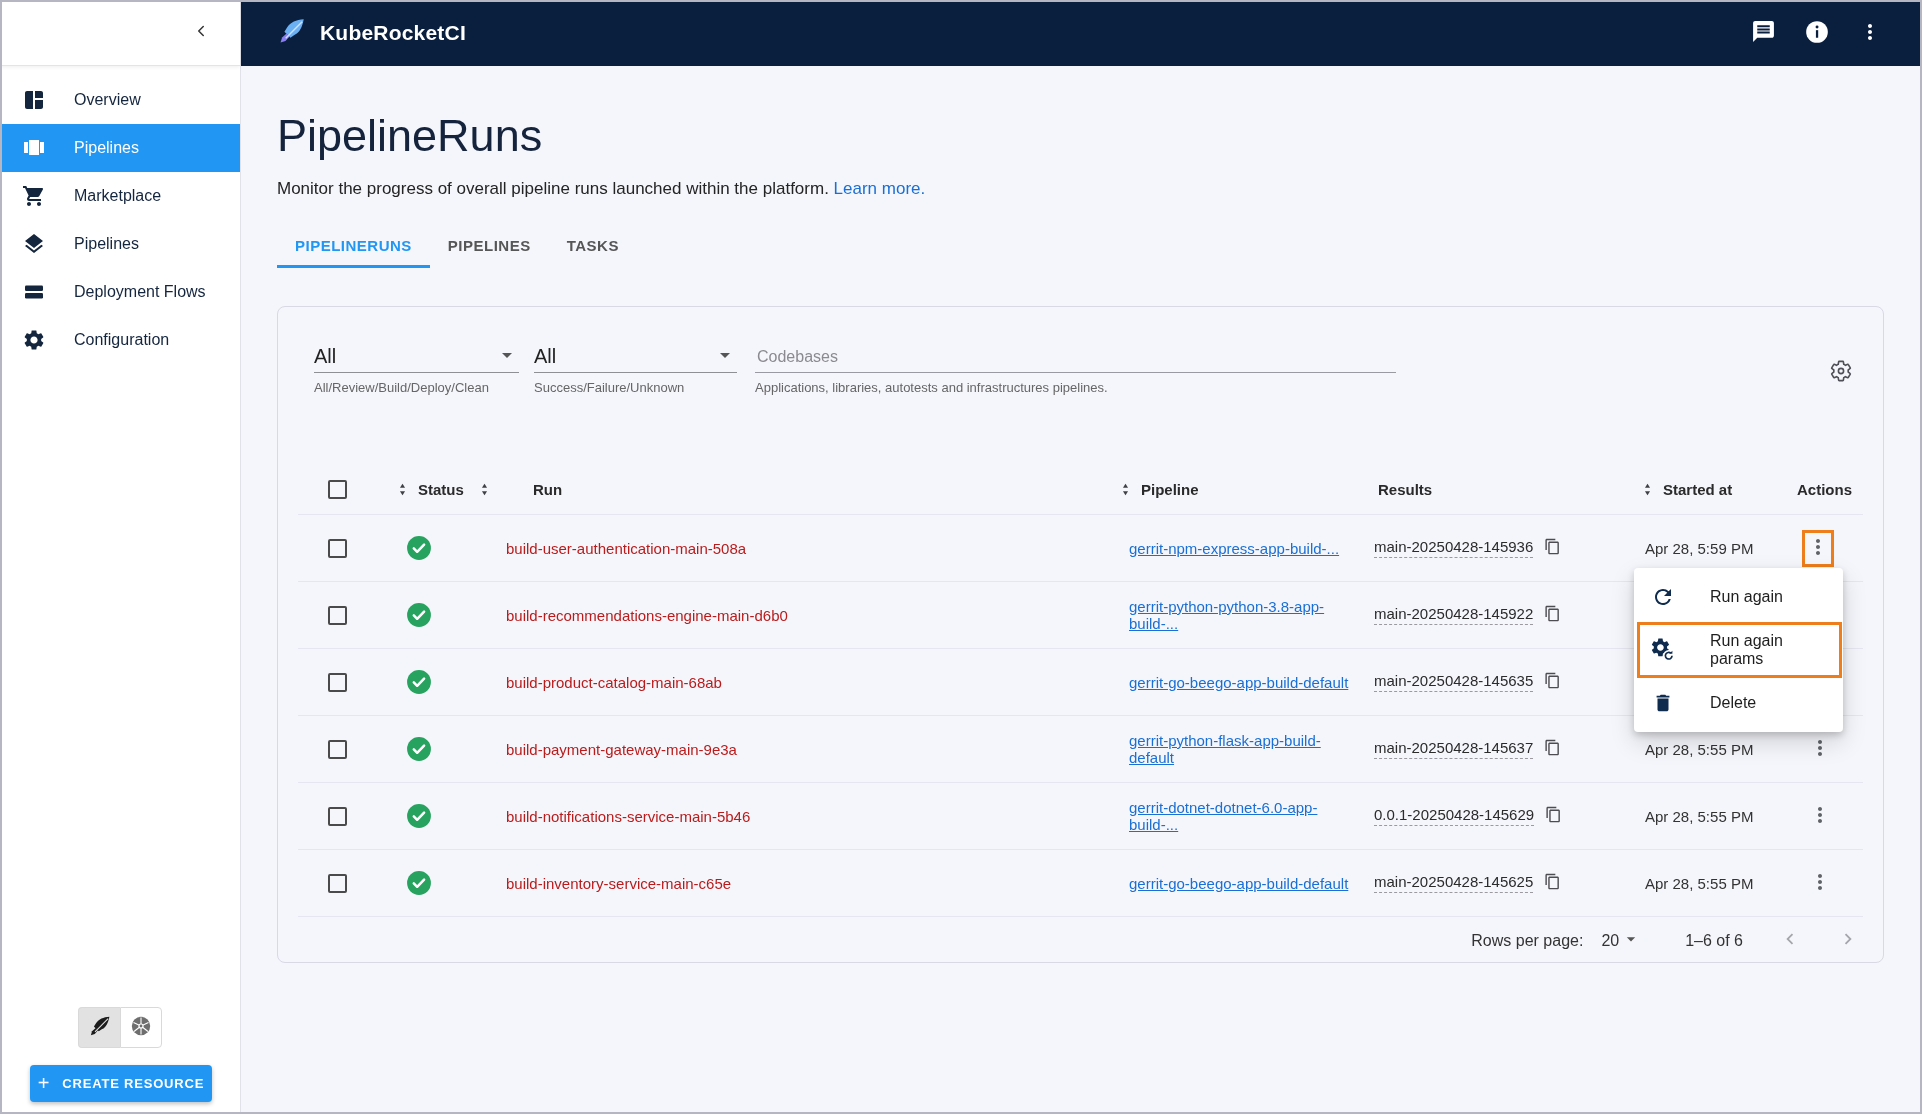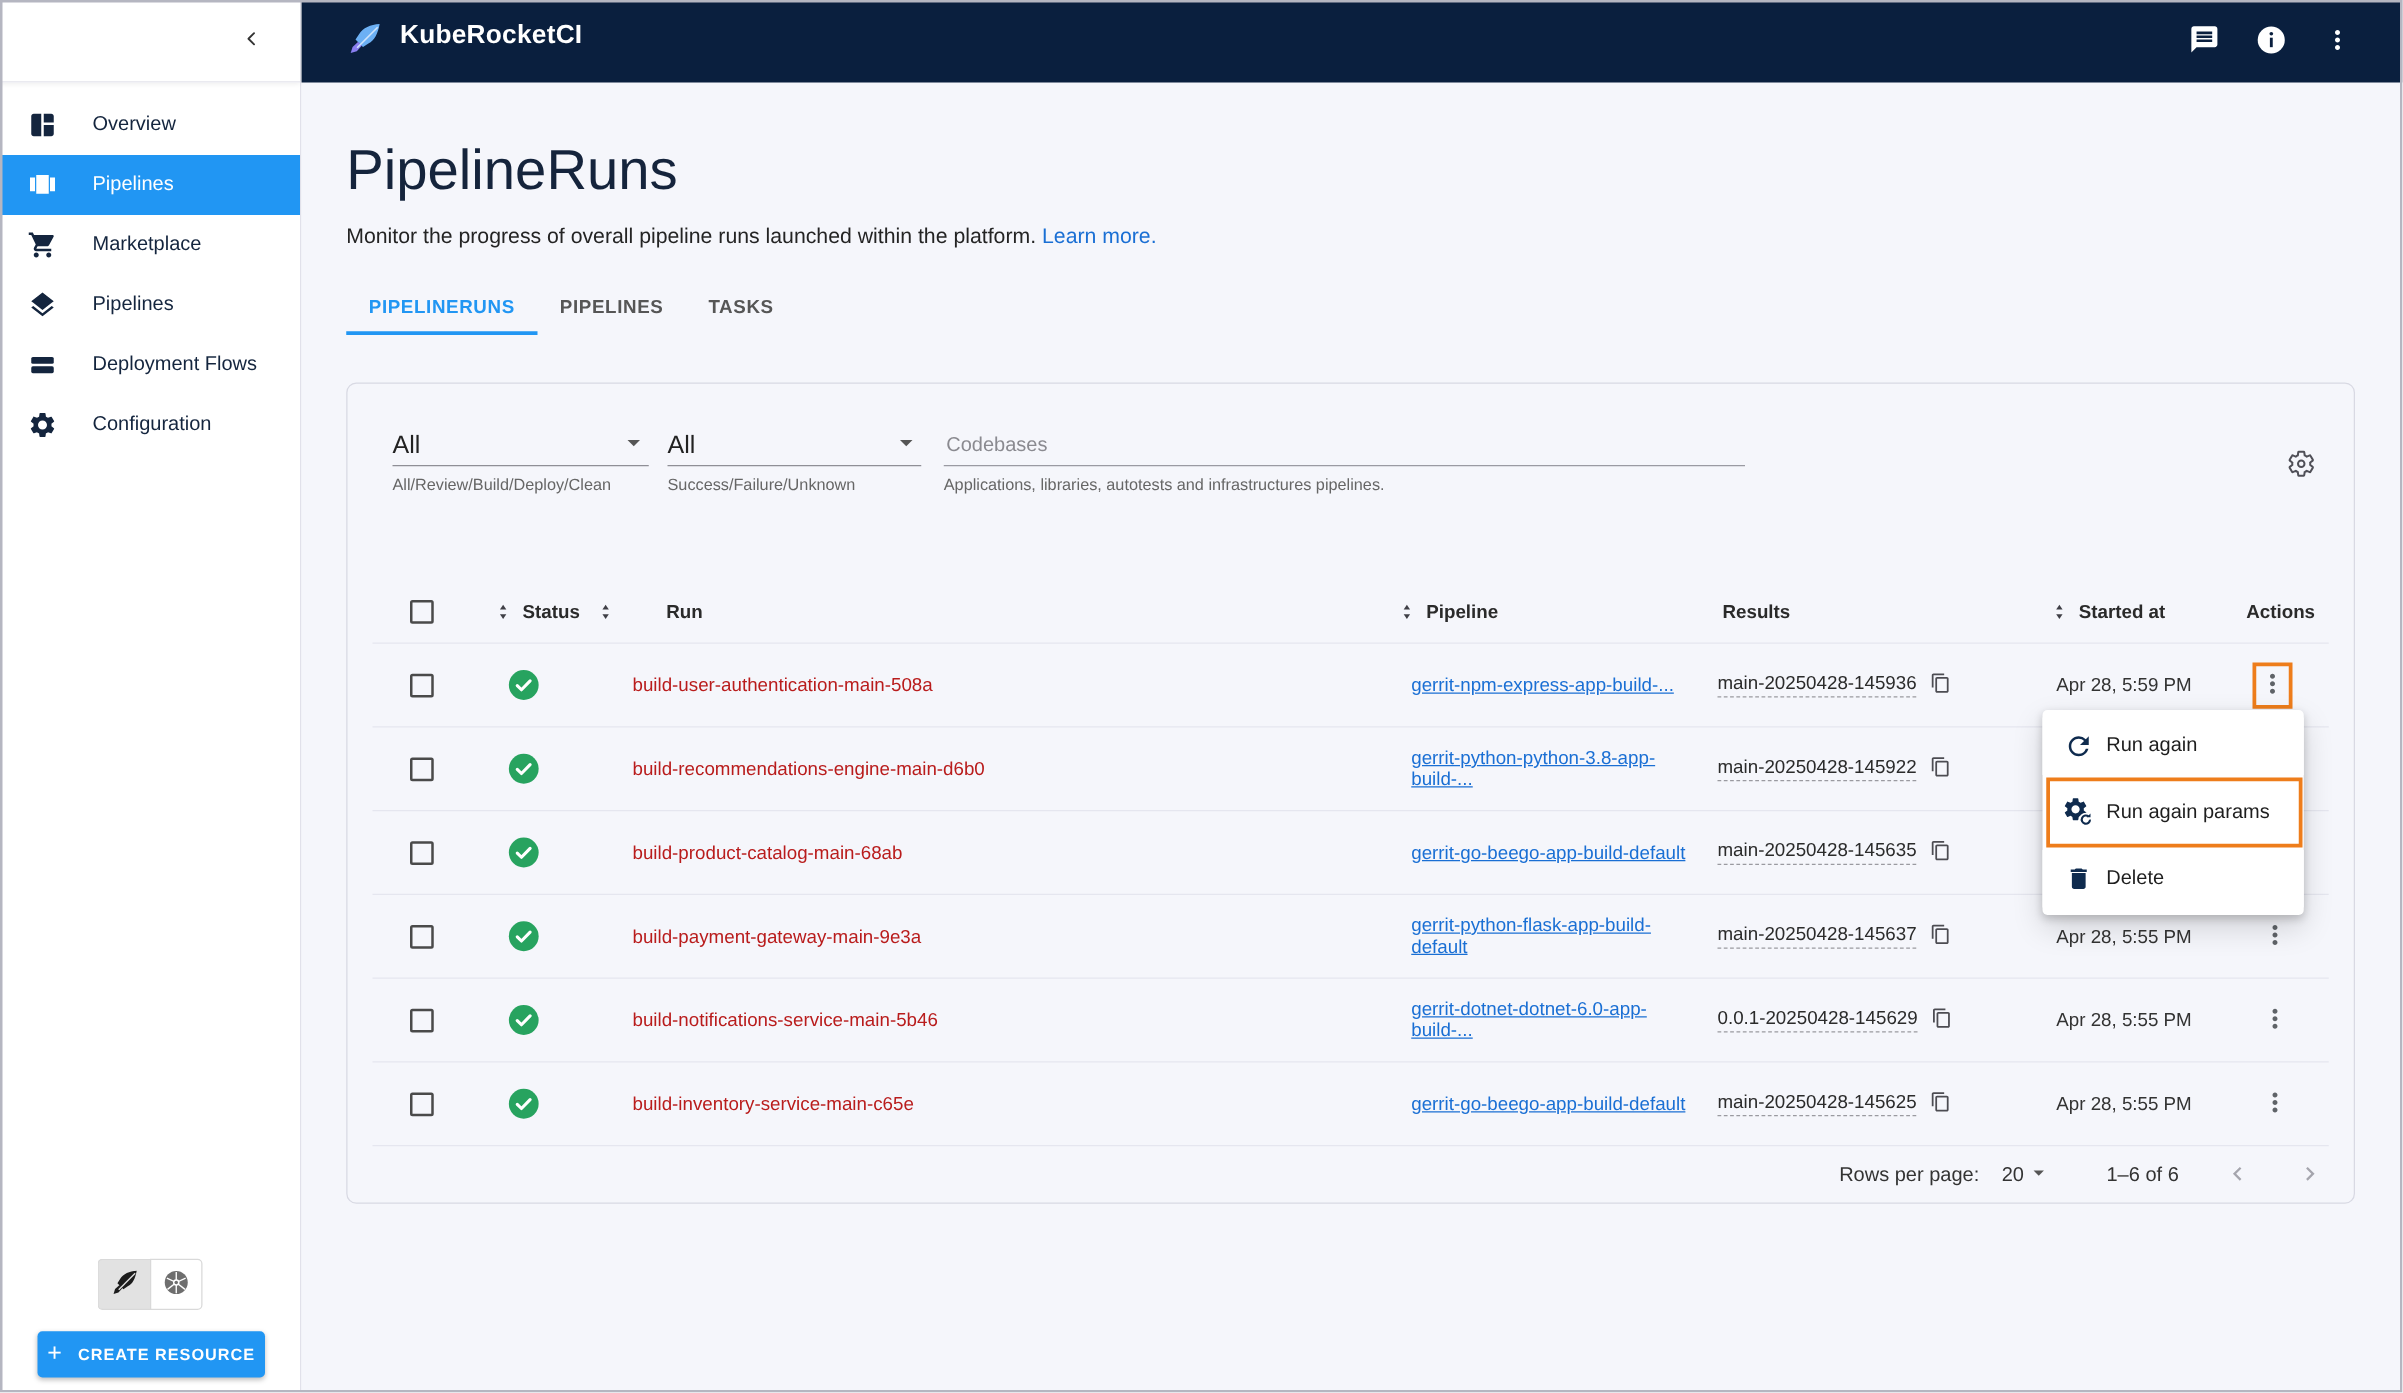--- a/index.html
+++ b/index.html
@@ -29,21 +29,21 @@
   .toggle-btn.selected{background:#e2e2e2;}
   .create-btn{margin:0 0 0 30px;width:182px;height:37px;background:#2196f3;color:#fff;border:none;
               border-radius:4px;font-family:inherit;font-weight:700;font-size:13px;letter-spacing:.8px;
               display:flex;align-items:center;justify-content:center;gap:12px;cursor:pointer;
               box-shadow:0 2px 4px rgba(0,0,0,.25);}
   .create-btn .plus{font-size:20px;font-weight:400;line-height:1;margin-top:-2px;}
 
   
   .topbar{position:absolute;left:241px;top:0;right:0;height:66px;background:#0a1f3e;
           display:flex;align-items:center;padding-left:36px;z-index:4;}
-  .brand{display:flex;align-items:flex-start;gap:13px;}
+  .brand{display:flex;align-items:center;gap:13px;}
   .brand-title{color:#fff;font-size:21px;font-weight:700;letter-spacing:.2px;}
   .topbar-right{margin-left:auto;display:flex;align-items:center;gap:28px;padding-right:40px;}
   .topbar-right button{background:none;border:none;padding:0;cursor:pointer;display:flex;}
 
   
   .main{position:absolute;left:241px;top:66px;right:0;bottom:0;}
   .page-title{margin:44px 0 0 36px;font-size:45px;font-weight:400;color:#15243c;}
   .page-desc{margin:17px 0 0 36px;font-size:17px;color:#242424;}
   .page-desc a{color:#1a6fd4;text-decoration:none;cursor:pointer;}
   .tabs{display:flex;margin:26px 0 0 36px;}
@@ -103,21 +103,21 @@
   .pagination{height:47px;display:flex;align-items:center;justify-content:flex-end;
               padding-right:24px;font-size:16px;color:#333;}
   .pg-label{margin-right:18px;}
   .pg-select{display:flex;align-items:center;cursor:pointer;gap:2px;}
   .pg-range{margin:0 0 0 44px;}
   .pg-btn{background:none;border:none;padding:0;display:flex;margin-left:36px;cursor:default;}
 
   
   .context-menu{position:absolute;left:1634px;top:568px;width:209px;background:#fff;border-radius:4px;
                 box-shadow:0 3px 7px rgba(0,0,0,.18),0 10px 24px rgba(0,0,0,.15);padding:6px 0;z-index:20;}
-  .menu-item{height:46px;display:flex;align-items:center;padding-left:17px;gap:10px;font-size:16px;
+  .menu-item{height:46px;display:flex;align-items:center;padding-left:17px;gap:35px;font-size:16px;
              color:#1e1e1e;cursor:pointer;background:#fff;}
   .menu-item .mi-ic{display:flex;width:24px;justify-content:center;}
   .menu-item.highlighted{border:3px solid #ee7d1b;margin:2px 1px 2px 3px;padding-left:11px;height:56px;}
 </style>
 </head>
 <body>
 
 <div id="app">
 
   <aside class="sidebar">

